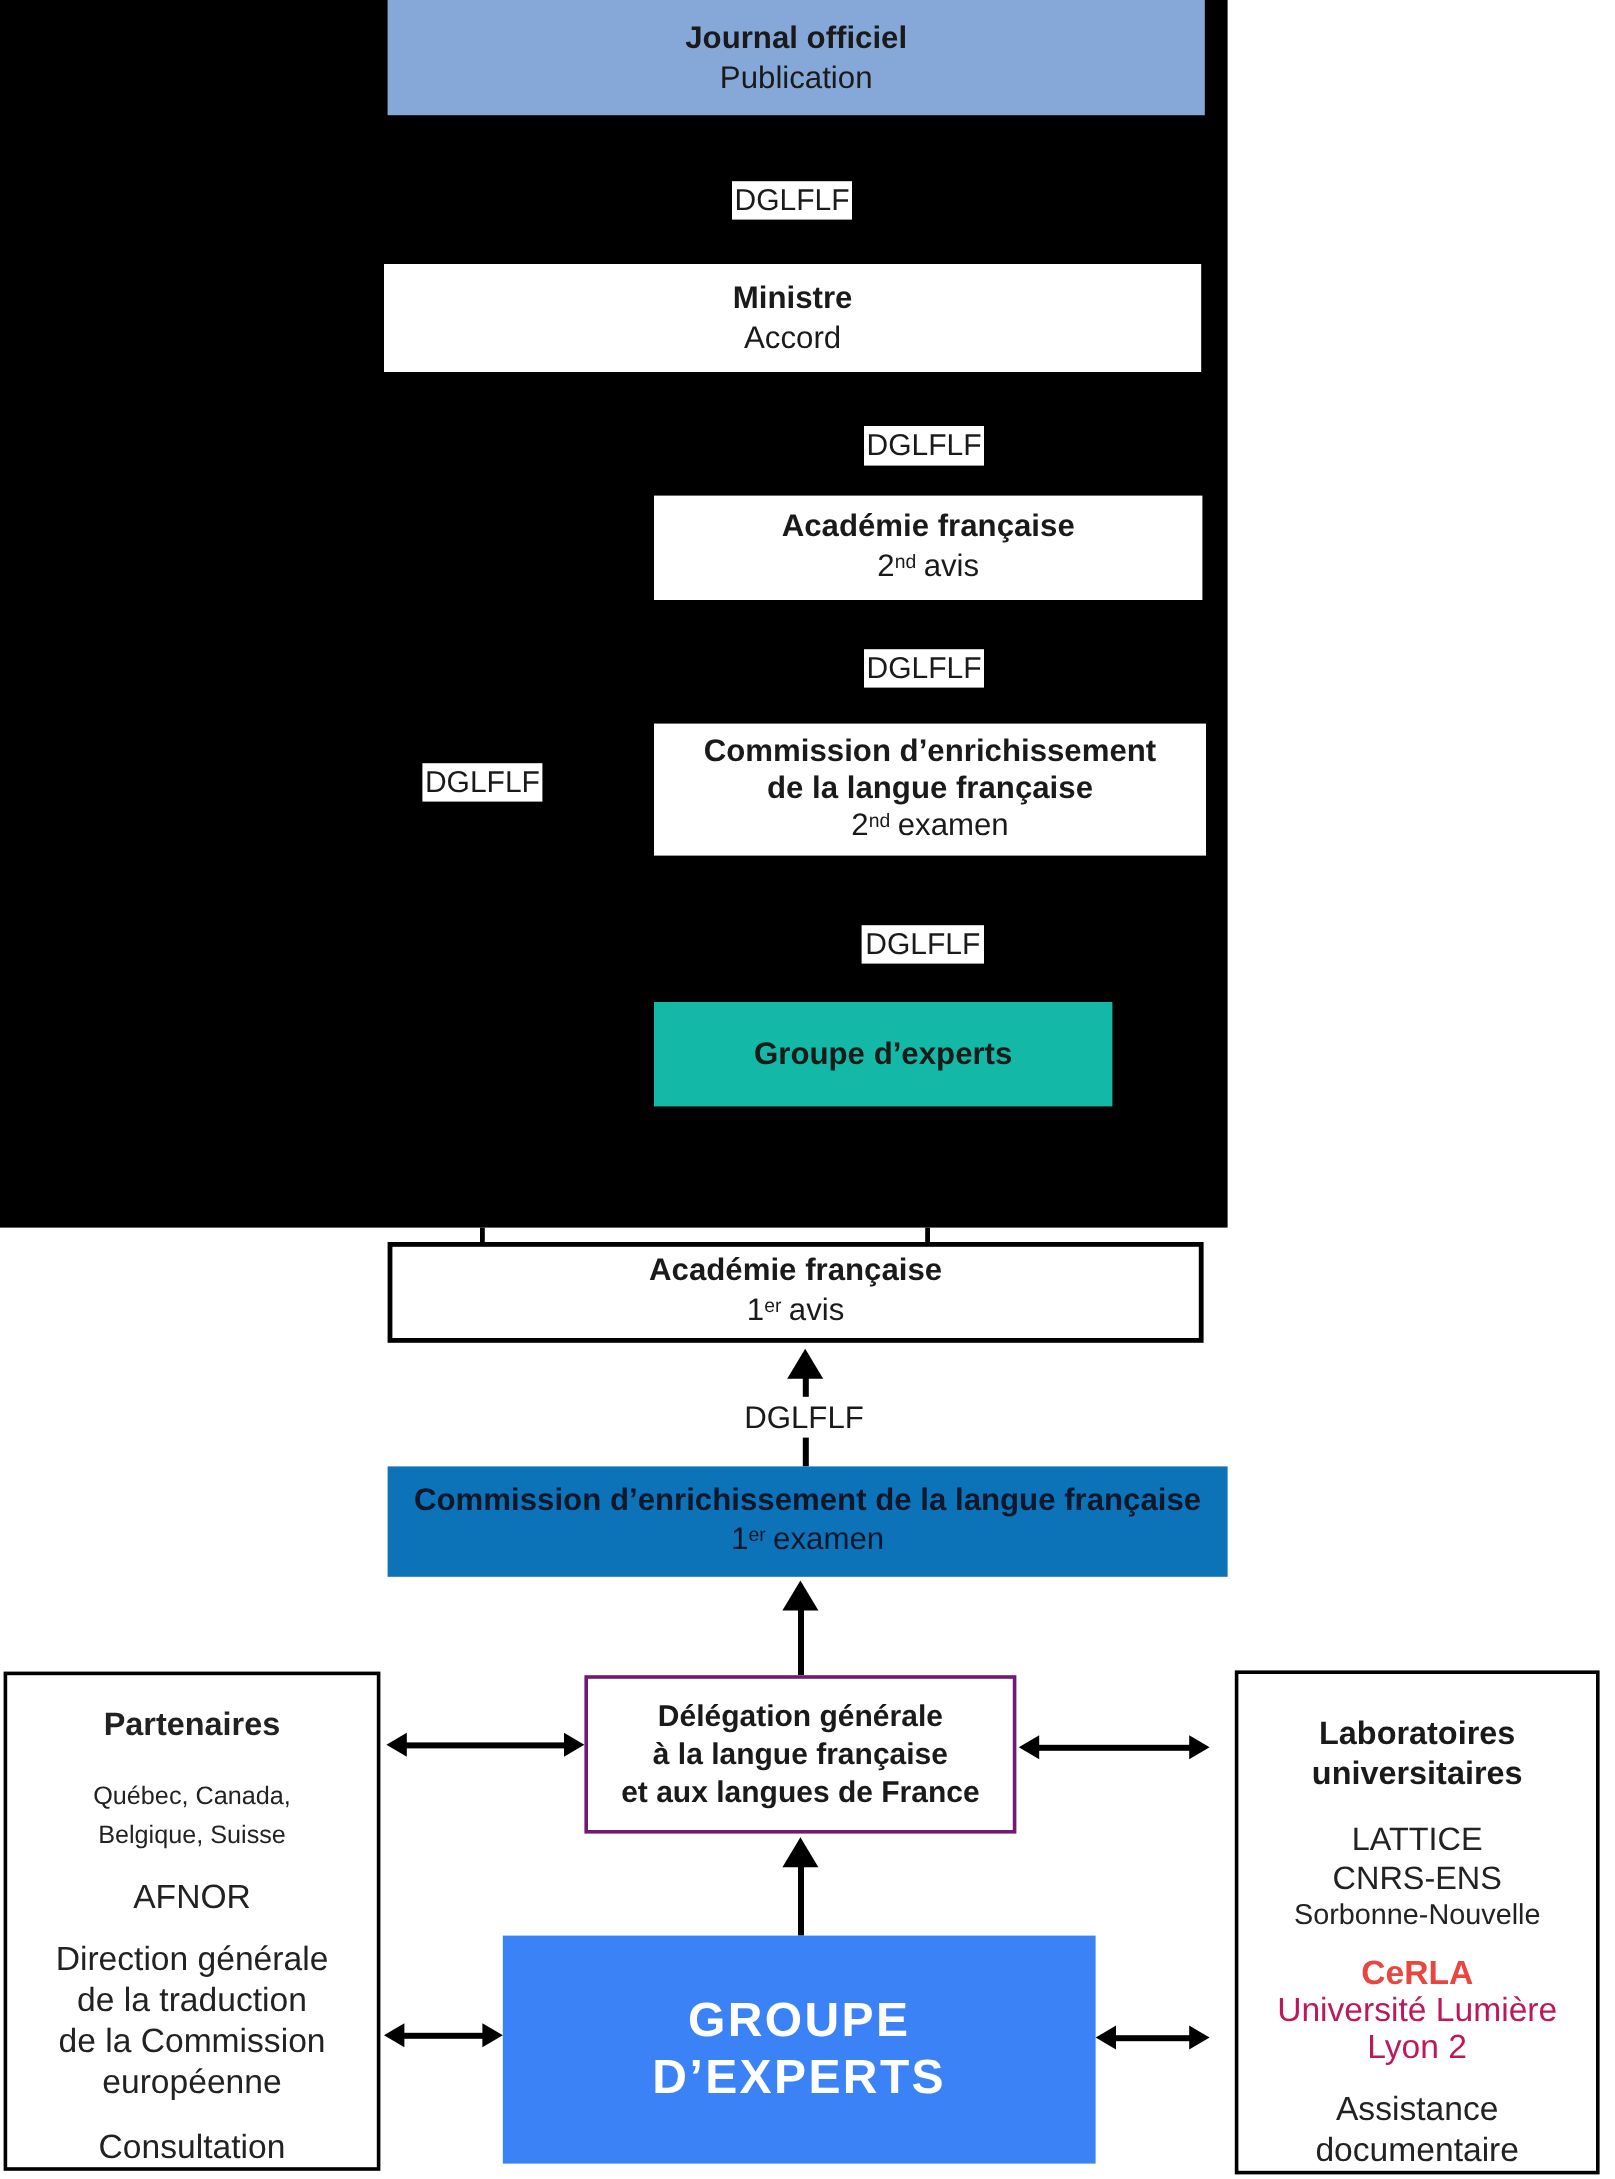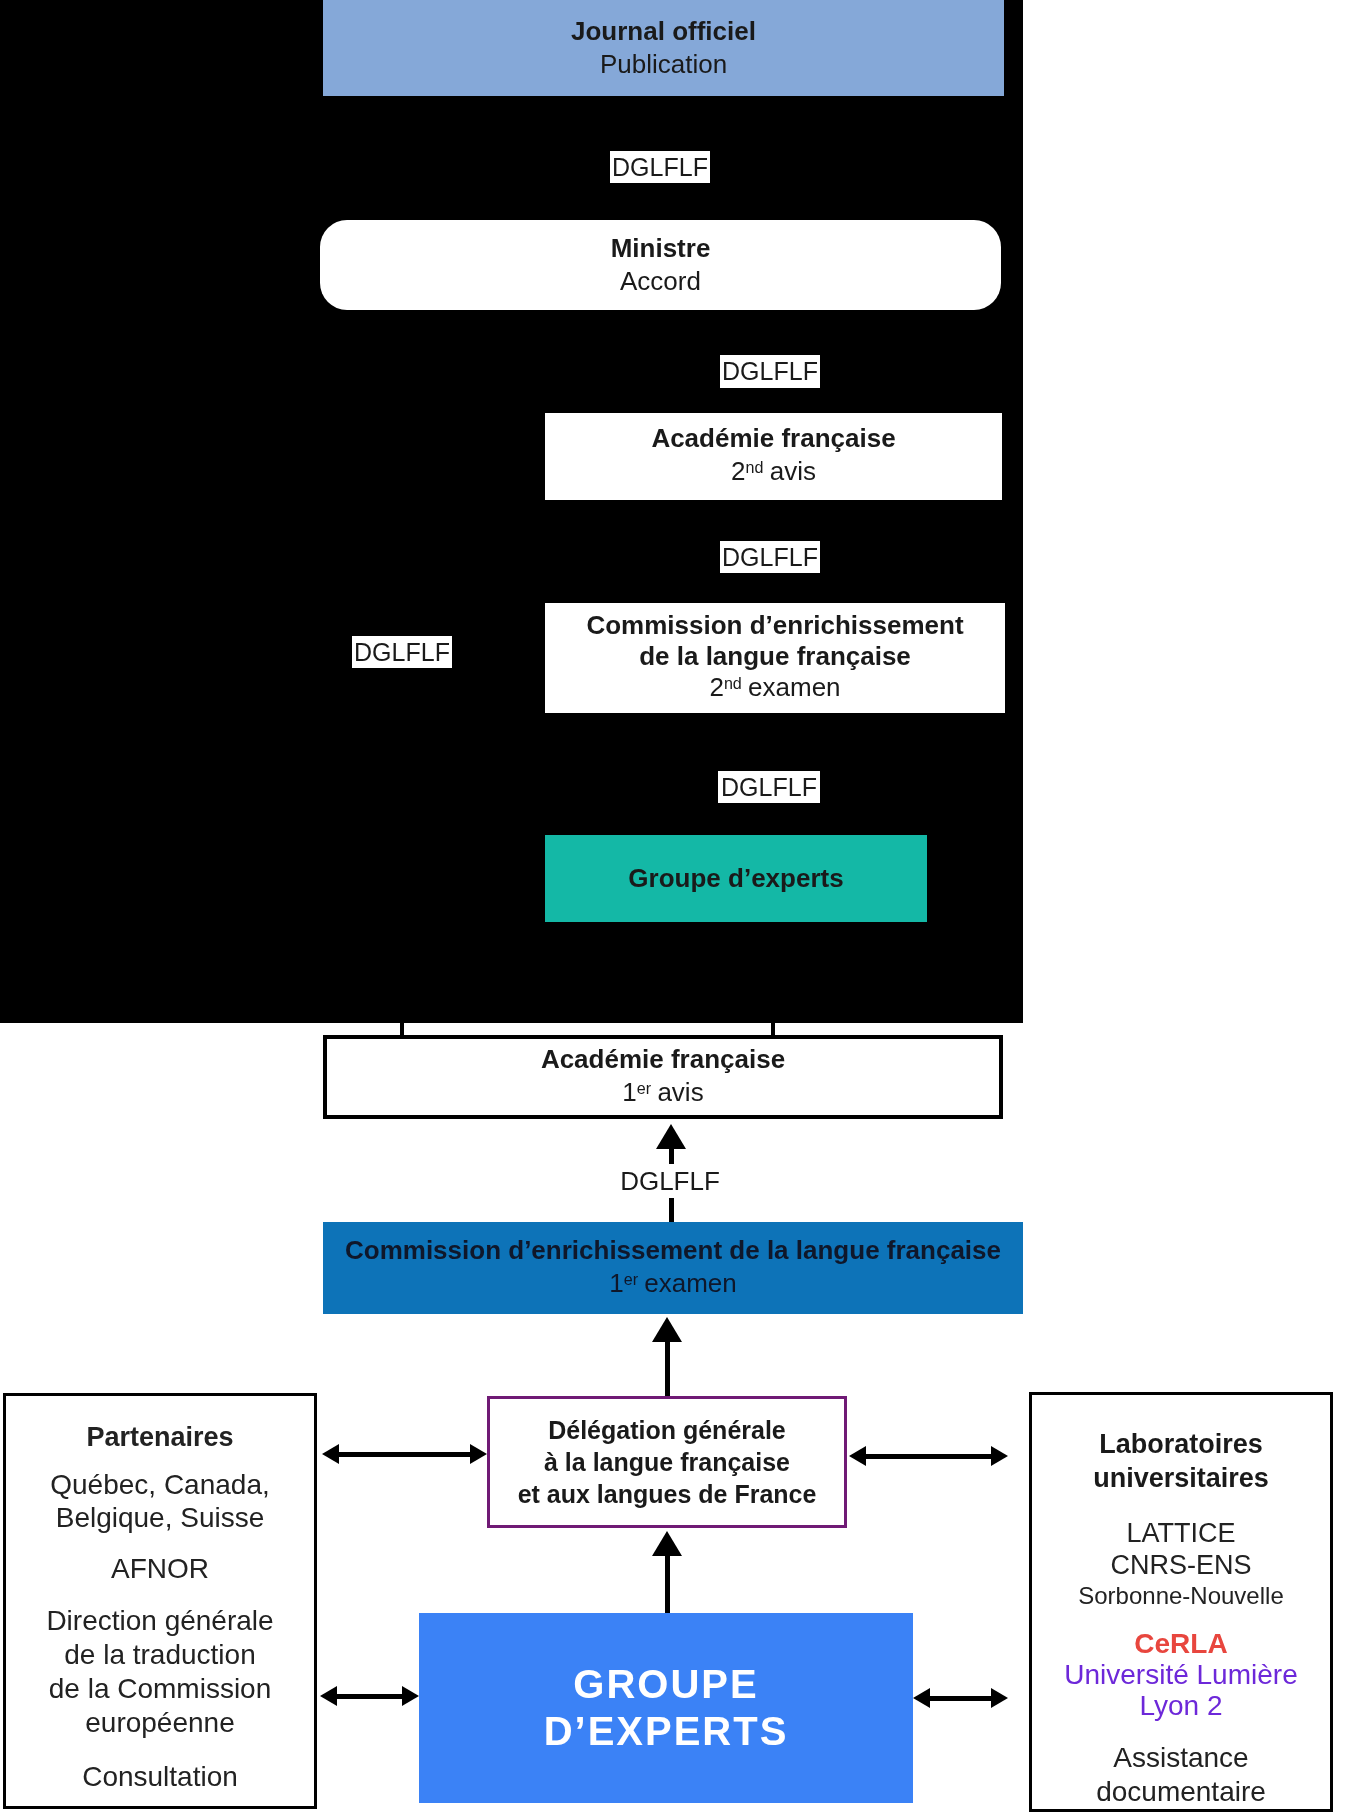--- a/index.html
+++ b/index.html
@@ -9,21 +9,21 @@
   .box{position:absolute;box-sizing:border-box;display:flex;flex-direction:column;
        align-items:center;justify-content:center;text-align:center;}
   .t-bold{font-weight:bold;font-size:26px;line-height:33px;}
   .t-reg{font-weight:normal;font-size:26px;line-height:33px;}
   .ord-sup{font-size:0.62em;position:relative;top:-0.42em;}
   .ord-word{margin-left:0.24em;}
 
   #black-region{left:0;top:0;width:1023px;height:1023px;background:#000;}
 
   #jo-box{left:323px;top:0;width:681px;height:96px;background:#85a8d8;}
-  #ministre-box{left:320px;top:220px;width:681px;height:90px;background:#fff;border-radius:27px;}
+  #ministre-box{left:320px;top:220px;width:681px;height:90px;background:#fff;}
   #academie2-box{left:545px;top:413px;width:457px;height:87px;background:#fff;}
   #commission2-box{left:545px;top:603px;width:460px;height:110px;background:#fff;}
   #commission2-box .t-bold,#commission2-box .t-reg{line-height:31px;}
   #groupe-small-box{left:545px;top:835px;width:382px;height:87px;background:#14b8a6;}
 
   .chip{position:absolute;background:#fff;color:#1a1a1a;font-size:25px;
         display:flex;align-items:center;justify-content:center;}
   #chip1{left:610px;top:151px;width:100px;height:32px;}
   #chip2{left:720px;top:355px;width:100px;height:33px;}
   #chip3{left:720px;top:541px;width:100px;height:32px;}
@@ -49,32 +49,32 @@
 
   #commission1-box{left:323px;top:1222px;width:700px;height:92px;background:#0d73b8;color:#fff;}
   #commission1-box .t-bold,#commission1-box .t-reg{line-height:33px;color:#0f172a;}
 
   #delegation-box{left:487px;top:1396px;width:360px;height:132px;background:#fff;border:3px solid #701a75;}
   #delegation-box .t-bold{font-size:25px;line-height:32px;}
 
   #partenaires-box{left:3px;top:1393px;width:314px;height:416px;background:#fff;border:3px solid #000;
                    justify-content:flex-start;padding-top:26px;color:#222;}
   #partenaires-box .p-title{font-weight:bold;font-size:27px;line-height:30px;}
-  #partenaires-box .p-g1{margin-top:16px;font-size:28px;line-height:33px;}
+  #partenaires-box .p-g1{margin-top:28px;font-size:21px;line-height:33px;}
   #partenaires-box .p-afnor{margin-top:20px;font-size:28px;line-height:30px;}
   #partenaires-box .p-g2{margin-top:20px;font-size:28px;line-height:34px;}
   #partenaires-box .p-consult{margin-top:22px;font-size:28px;line-height:30px;}
 
   #laboratoires-box{left:1029px;top:1392px;width:304px;height:420px;background:#fff;border:3px solid #000;
                     justify-content:flex-start;padding-top:32px;color:#222;}
   #laboratoires-box .l-title{font-weight:bold;font-size:27px;line-height:34px;color:#1a1a1a;}
   #laboratoires-box .l-lattice{margin-top:22px;font-size:27px;line-height:32px;}
   #laboratoires-box .l-sorb{margin-top:0;font-size:24px;line-height:30px;}
   #laboratoires-box .l-cerla{margin-top:18px;font-weight:bold;font-size:28px;line-height:30px;color:#e8463e;}
-  #laboratoires-box .l-univ{font-size:28px;line-height:31px;color:#6d28d9;}
+  #laboratoires-box .l-univ{font-size:28px;line-height:31px;color:#be185d;}
   #laboratoires-box .l-assist{margin-top:20px;font-size:28px;line-height:34px;}
 
   #groupe-main-box{left:419px;top:1613px;width:494px;height:190px;background:#3b82f6;color:#fff;}
   #groupe-main-box .g-line{font-weight:bold;font-size:40px;line-height:47px;letter-spacing:2px;color:#fff;}
 
   .h-arrow{position:absolute;height:20px;}
   .h-arrow .shaft{position:absolute;left:12px;right:12px;top:8px;height:5px;background:#000;}
   .h-arrow .head-l{position:absolute;left:0;top:0;width:0;height:0;
       border-top:10px solid transparent;border-bottom:10px solid transparent;border-right:17px solid #000;}
   .h-arrow .head-r{position:absolute;right:0;top:0;width:0;height:0;

